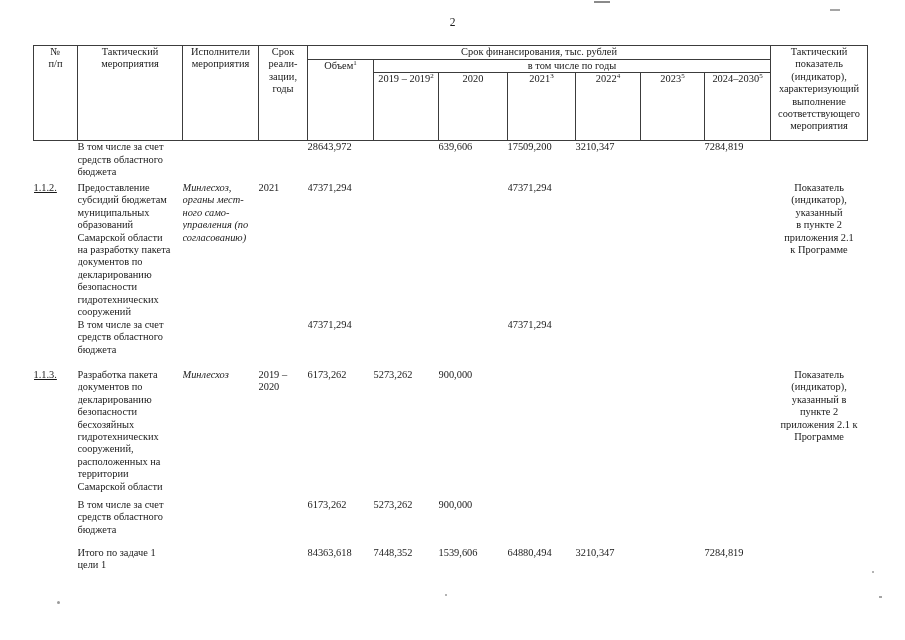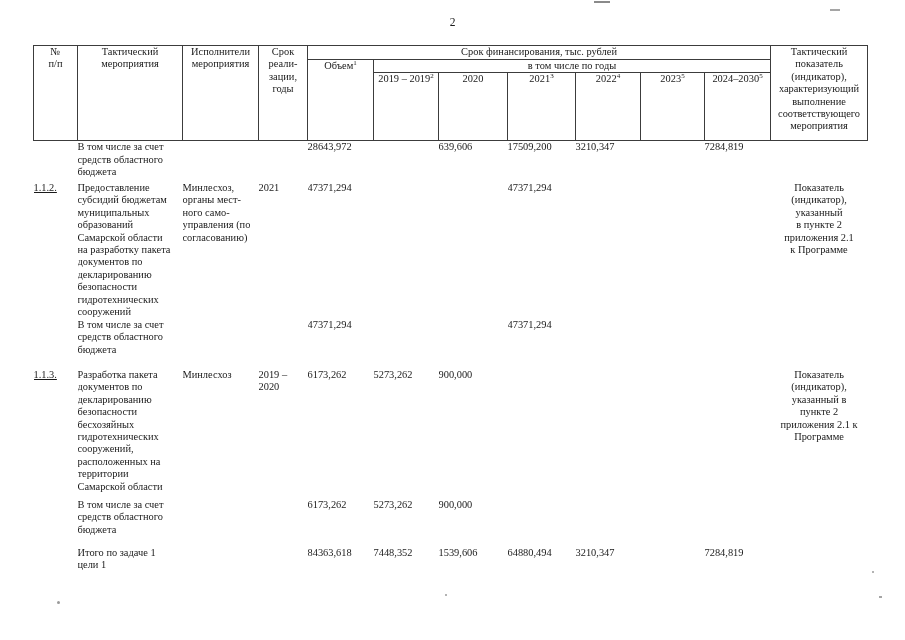--- a/index.html
+++ b/index.html
@@ -56,21 +56,21 @@
   tbody td { border: none; }
   tr.r1 { height: 41px; }
   tr.r2 { height: 137px; }
   tr.r3 { height: 50px; }
   tr.r4 { height: 130px; margin-left: 28px; }
   tr.r5 { height: 48px; }
   tr.r6 { height: 40px; }
   tbody td { padding-top: 4px; }
   td.c-num  { padding-left: 5px; text-decoration: underline; }
   td.c-name { padding-left: 5px; }
-  td.c-exec { padding-left: 2px; }
+  td.c-exec { padding-left: 2px; font-style: italic; }
   td.c-term { padding-left: 4px; }
   td.c-val  { text-align: left; }
   td.c-ind  { text-align: center; }
   
   .artifact {
     position: absolute;
     background: #8a8a8a;
   }
   .a1 { left: 594px; top: 1px;  width: 16px; height: 2px; }
   .a2 { left: 830px; top: 9px;  width: 10px; height: 2px; background:#a5a5a5; }

